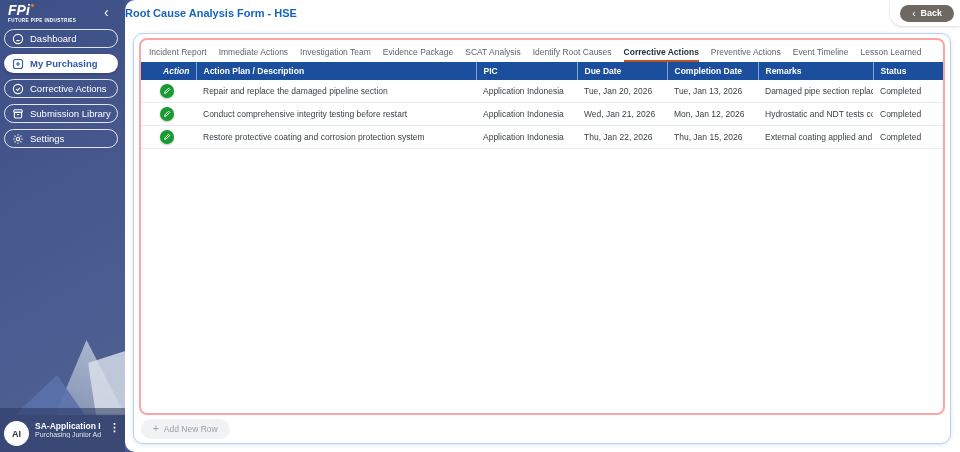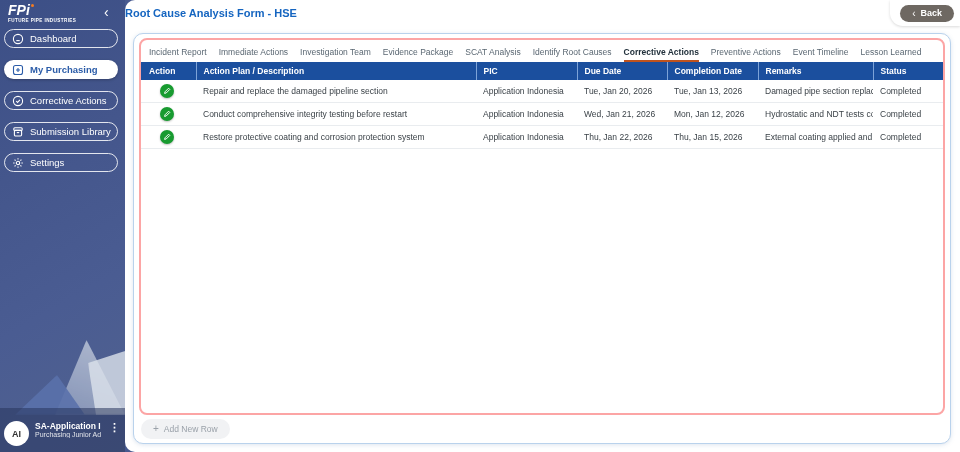--- a/index.html
+++ b/index.html
@@ -17,21 +17,21 @@
     clip-path:polygon(0 20%, 100% 0, 100% 100%, 20% 100%); filter:blur(1px); }
   .deco4 { left:0; top:408px; width:125px; height:44px; background:rgba(40,53,92,.55); }
 
   .logo { position:absolute; left:8px; top:4px; color:#fff; }
   .logo .brand { font-size:14px; font-weight:bold; font-style:italic; letter-spacing:0; line-height:13px; position:relative; }
   .logo .idot { position:absolute; width:3px; height:3px; border-radius:50%; background:#f47b20; left:23px; top:0; }
   .logo .tag { font-size:4.6px; letter-spacing:.4px; font-weight:bold; margin-top:1px; white-space:nowrap; }
   .collapse { position:absolute; left:104px; top:4px; color:#fff; font-size:14px; cursor:pointer; line-height:16px; }
 
   .nav { position:absolute; left:4px; top:29px; width:114px; }
-  .nav-item { display:flex; align-items:center; gap:6px; height:19px; margin-bottom:12px; padding:0 7px;
+  .nav-item { display:flex; align-items:center; gap:6px; height:19px; margin-bottom:6px; padding:0 7px;
     border:1px solid rgba(255,255,255,.85); border-radius:11px; color:#fff; font-size:9.5px; cursor:pointer; white-space:nowrap; }
   .nav-item svg { flex:0 0 auto; }
   .nav-item.active { background:#fff; color:#2b5ca8; font-weight:bold; box-shadow:0 1px 3px rgba(0,0,0,.25); }
 
   .user { position:absolute; left:4px; bottom:6px; width:118px; display:flex; align-items:flex-start; gap:6px; color:#fff; }
   .avatar { width:25px; height:25px; border-radius:50%; background:#fff; color:#333; font-size:9px; font-weight:bold;
     display:flex; align-items:center; justify-content:center; flex:0 0 auto; }
   .user-meta { overflow:hidden; flex:1; }
   .user-name { font-size:8.5px; font-weight:bold; white-space:nowrap; }
   .user-role { font-size:7px; color:rgba(255,255,255,.85); white-space:nowrap; }
@@ -52,21 +52,21 @@
 
   .tabs { display:flex; gap:12px; padding:7px 8px 0 8px; height:22px; }
   .tab { font-size:8.5px; color:#5a6772; padding-bottom:4px; white-space:nowrap; cursor:pointer; border-bottom:2px solid transparent; }
   .tab.active { color:#22313c; font-weight:bold; border-bottom-color:#c0531e; }
 
   table { width:100%; border-collapse:collapse; table-layout:fixed; }
   col.c-action{width:55px;} col.c-plan{width:280px;} col.c-pic{width:101px;} col.c-due{width:90px;}
   col.c-comp{width:91px;} col.c-rem{width:115px;} col.c-status{width:74px;}
   thead th { background:#1b4f9e; color:#fff; font-size:8.5px; font-weight:bold; text-align:left;
     padding:4px 0 4px 7px; border-right:1px solid #7da3d8; white-space:nowrap; overflow:hidden; }
-  thead th:first-child { text-align:left; padding-left:8px; }
+  thead th:first-child { text-align:center; padding-left:16px;font-style:italic; }
   thead th:last-child { border-right:none; }
   tbody td { font-size:8.5px; color:#3b4248; padding:4px 4px 4px 7px; border-bottom:1px solid #e9ecef;
     white-space:nowrap; overflow:hidden; height:20px; background:#fff; }
   tbody td.action-cell { text-align:center; padding-left:0; }
   .edit-dot { display:inline-flex; width:14px; height:14px; border-radius:50%; background:#189b30;
     align-items:center; justify-content:center; vertical-align:middle; box-shadow:0 1px 2px rgba(0,0,0,.25); cursor:pointer; }
 
   .add-row { margin:4px 0 0 2px; display:inline-flex; align-items:center; gap:5px; background:#f1f2f4; border:none;
     border-radius:11px; padding:5px 12px; font-size:8.5px; color:#9aa1a9; font-family:inherit; cursor:pointer; }
   .add-row .plus { font-size:10px; line-height:8px; }

